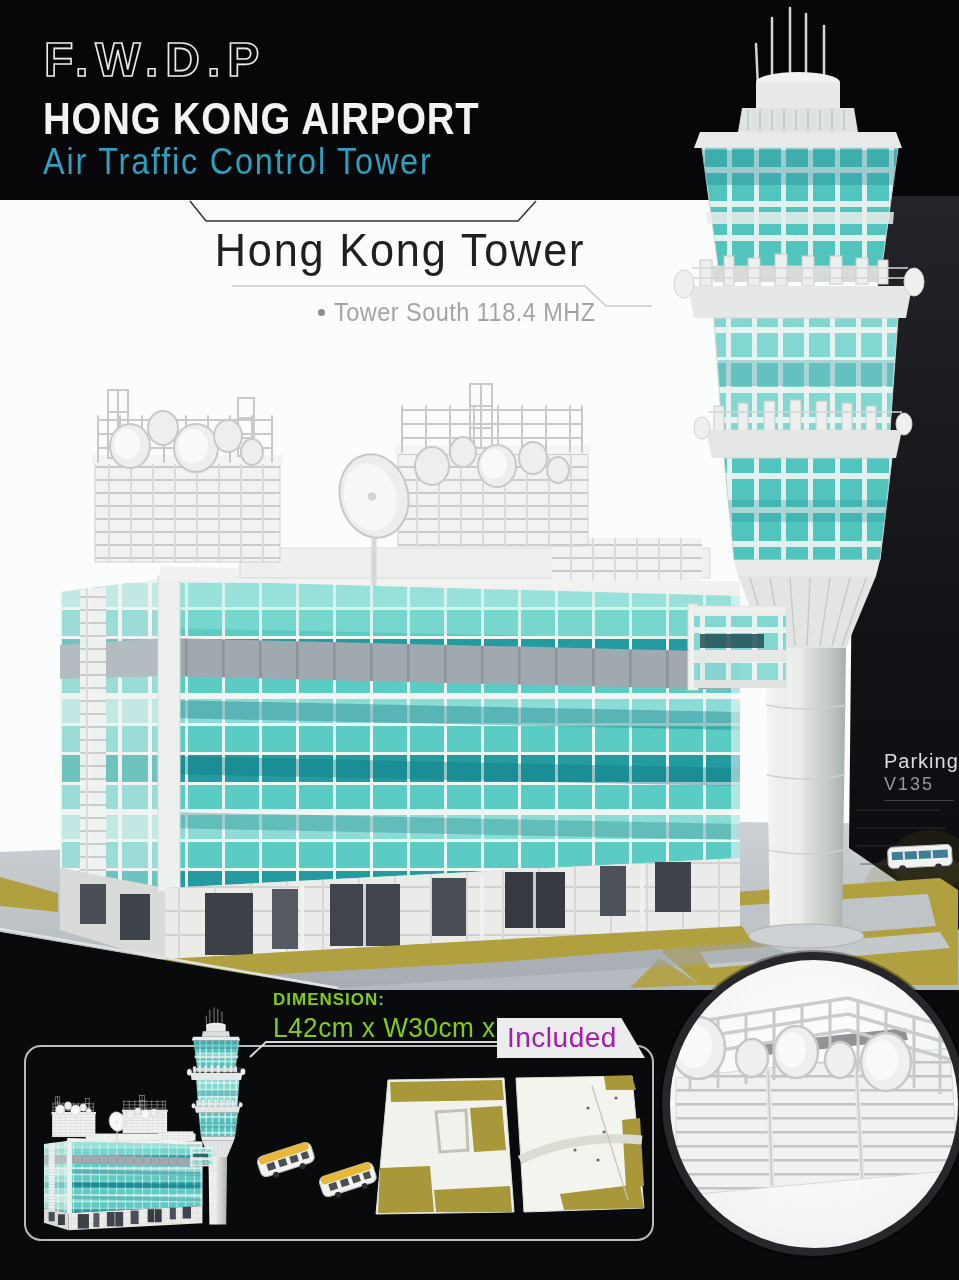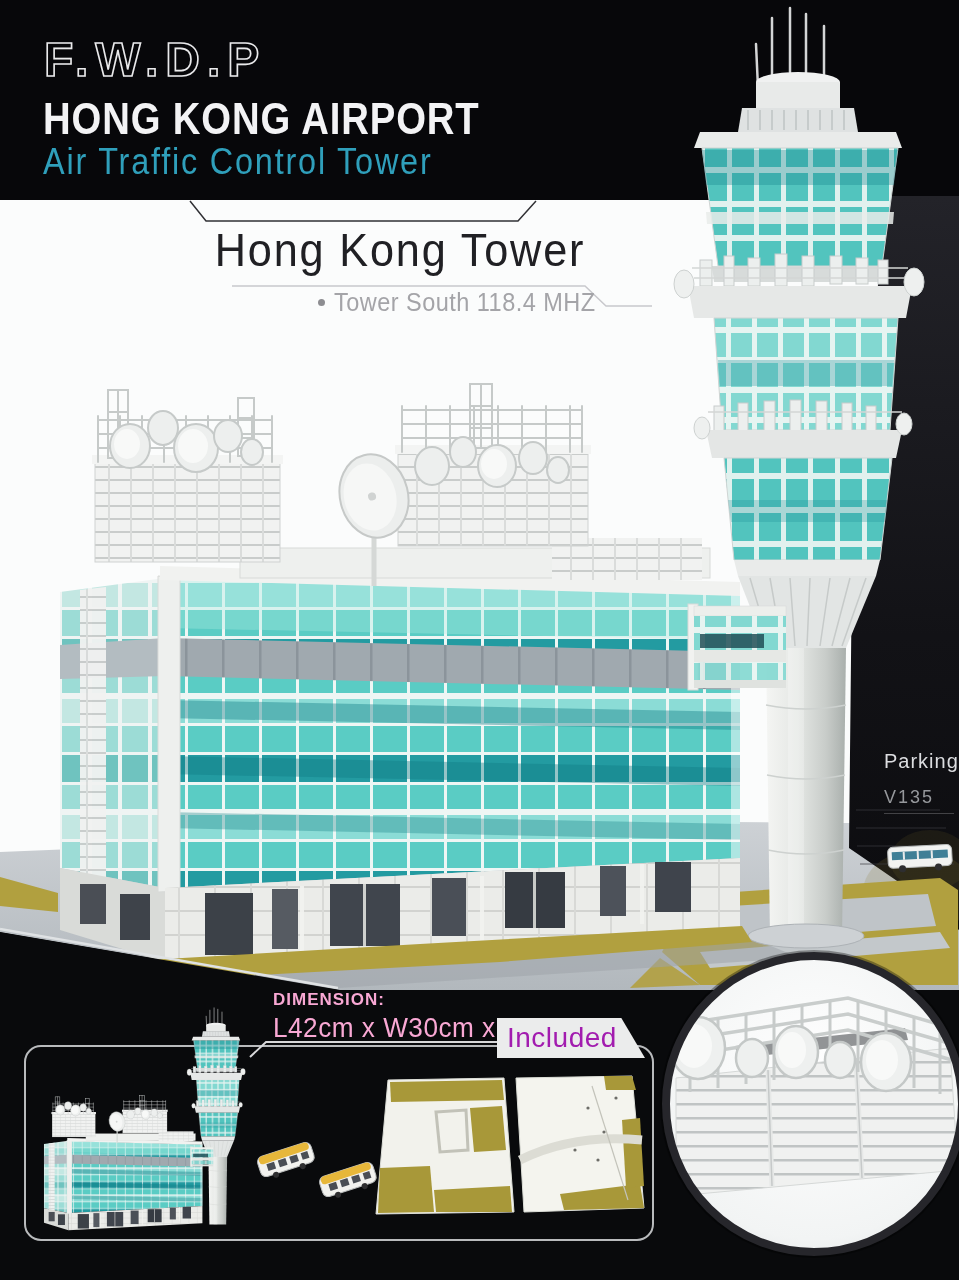--- a/index.html
+++ b/index.html
@@ -19,35 +19,35 @@
   .hk-sub{
     left:43px;top:141px;font-size:36px;font-weight:400;color:#2f9fbb;
     letter-spacing:2px;transform:scaleX(.9);transform-origin:left center;
     white-space:nowrap;
   }
   .product-title{
     left:150px;top:222px;width:500px;text-align:center;
     font-size:47px;font-weight:400;color:#202024;letter-spacing:2px;
     transform:scaleX(.92);transform-origin:center;white-space:nowrap;
   }
-  .spec-list{left:318px;top:284px;}
+  .spec-list{left:318px;top:294px;}
   .spec-item{display:flex;align-items:center;height:37px;}
   .spec-dot{width:7px;height:7px;border-radius:50%;background:#8d8d91;margin-right:9px;flex:none;}
   .spec-label{
     font-size:25px;color:#a4a4a8;letter-spacing:.5px;
     transform:scaleX(.94);transform-origin:left center;white-space:nowrap;
   }
   .parking-sign{left:884px;top:750px;width:110px;}
   .parking-line1{font-size:20px;color:#dcdde0;letter-spacing:1px;white-space:nowrap;}
   .parking-line2{
-    font-size:18px;color:#96989c;letter-spacing:2px;margin-top:14px;
+    font-size:18px;color:#96989c;letter-spacing:2px;margin-top:1px;
     padding-bottom:5px;border-bottom:1px solid rgba(255,255,255,.22);width:70px;
     white-space:nowrap;
   }
-  .dim-block{left:273px;top:990px;color:#f9a8d4;}
+  .dim-block{left:273px;top:990px;color:#84cc16;}
   .dim-label{font-size:17px;font-weight:700;letter-spacing:1px;white-space:nowrap;}
   .dim-value{font-size:27px;font-weight:400;letter-spacing:.5px;margin-top:3px;
     transform:scaleX(.97);transform-origin:left center;white-space:nowrap;}
   .included-tab{
     left:497px;top:1018px;width:148px;height:40px;background:#ebecec;
     clip-path:polygon(0 0,84% 0,100% 100%,0 100%);
     font-size:28px;color:#a21caf;line-height:39px;padding-left:10px;
     box-sizing:border-box;letter-spacing:.5px;
   }
 </style>

